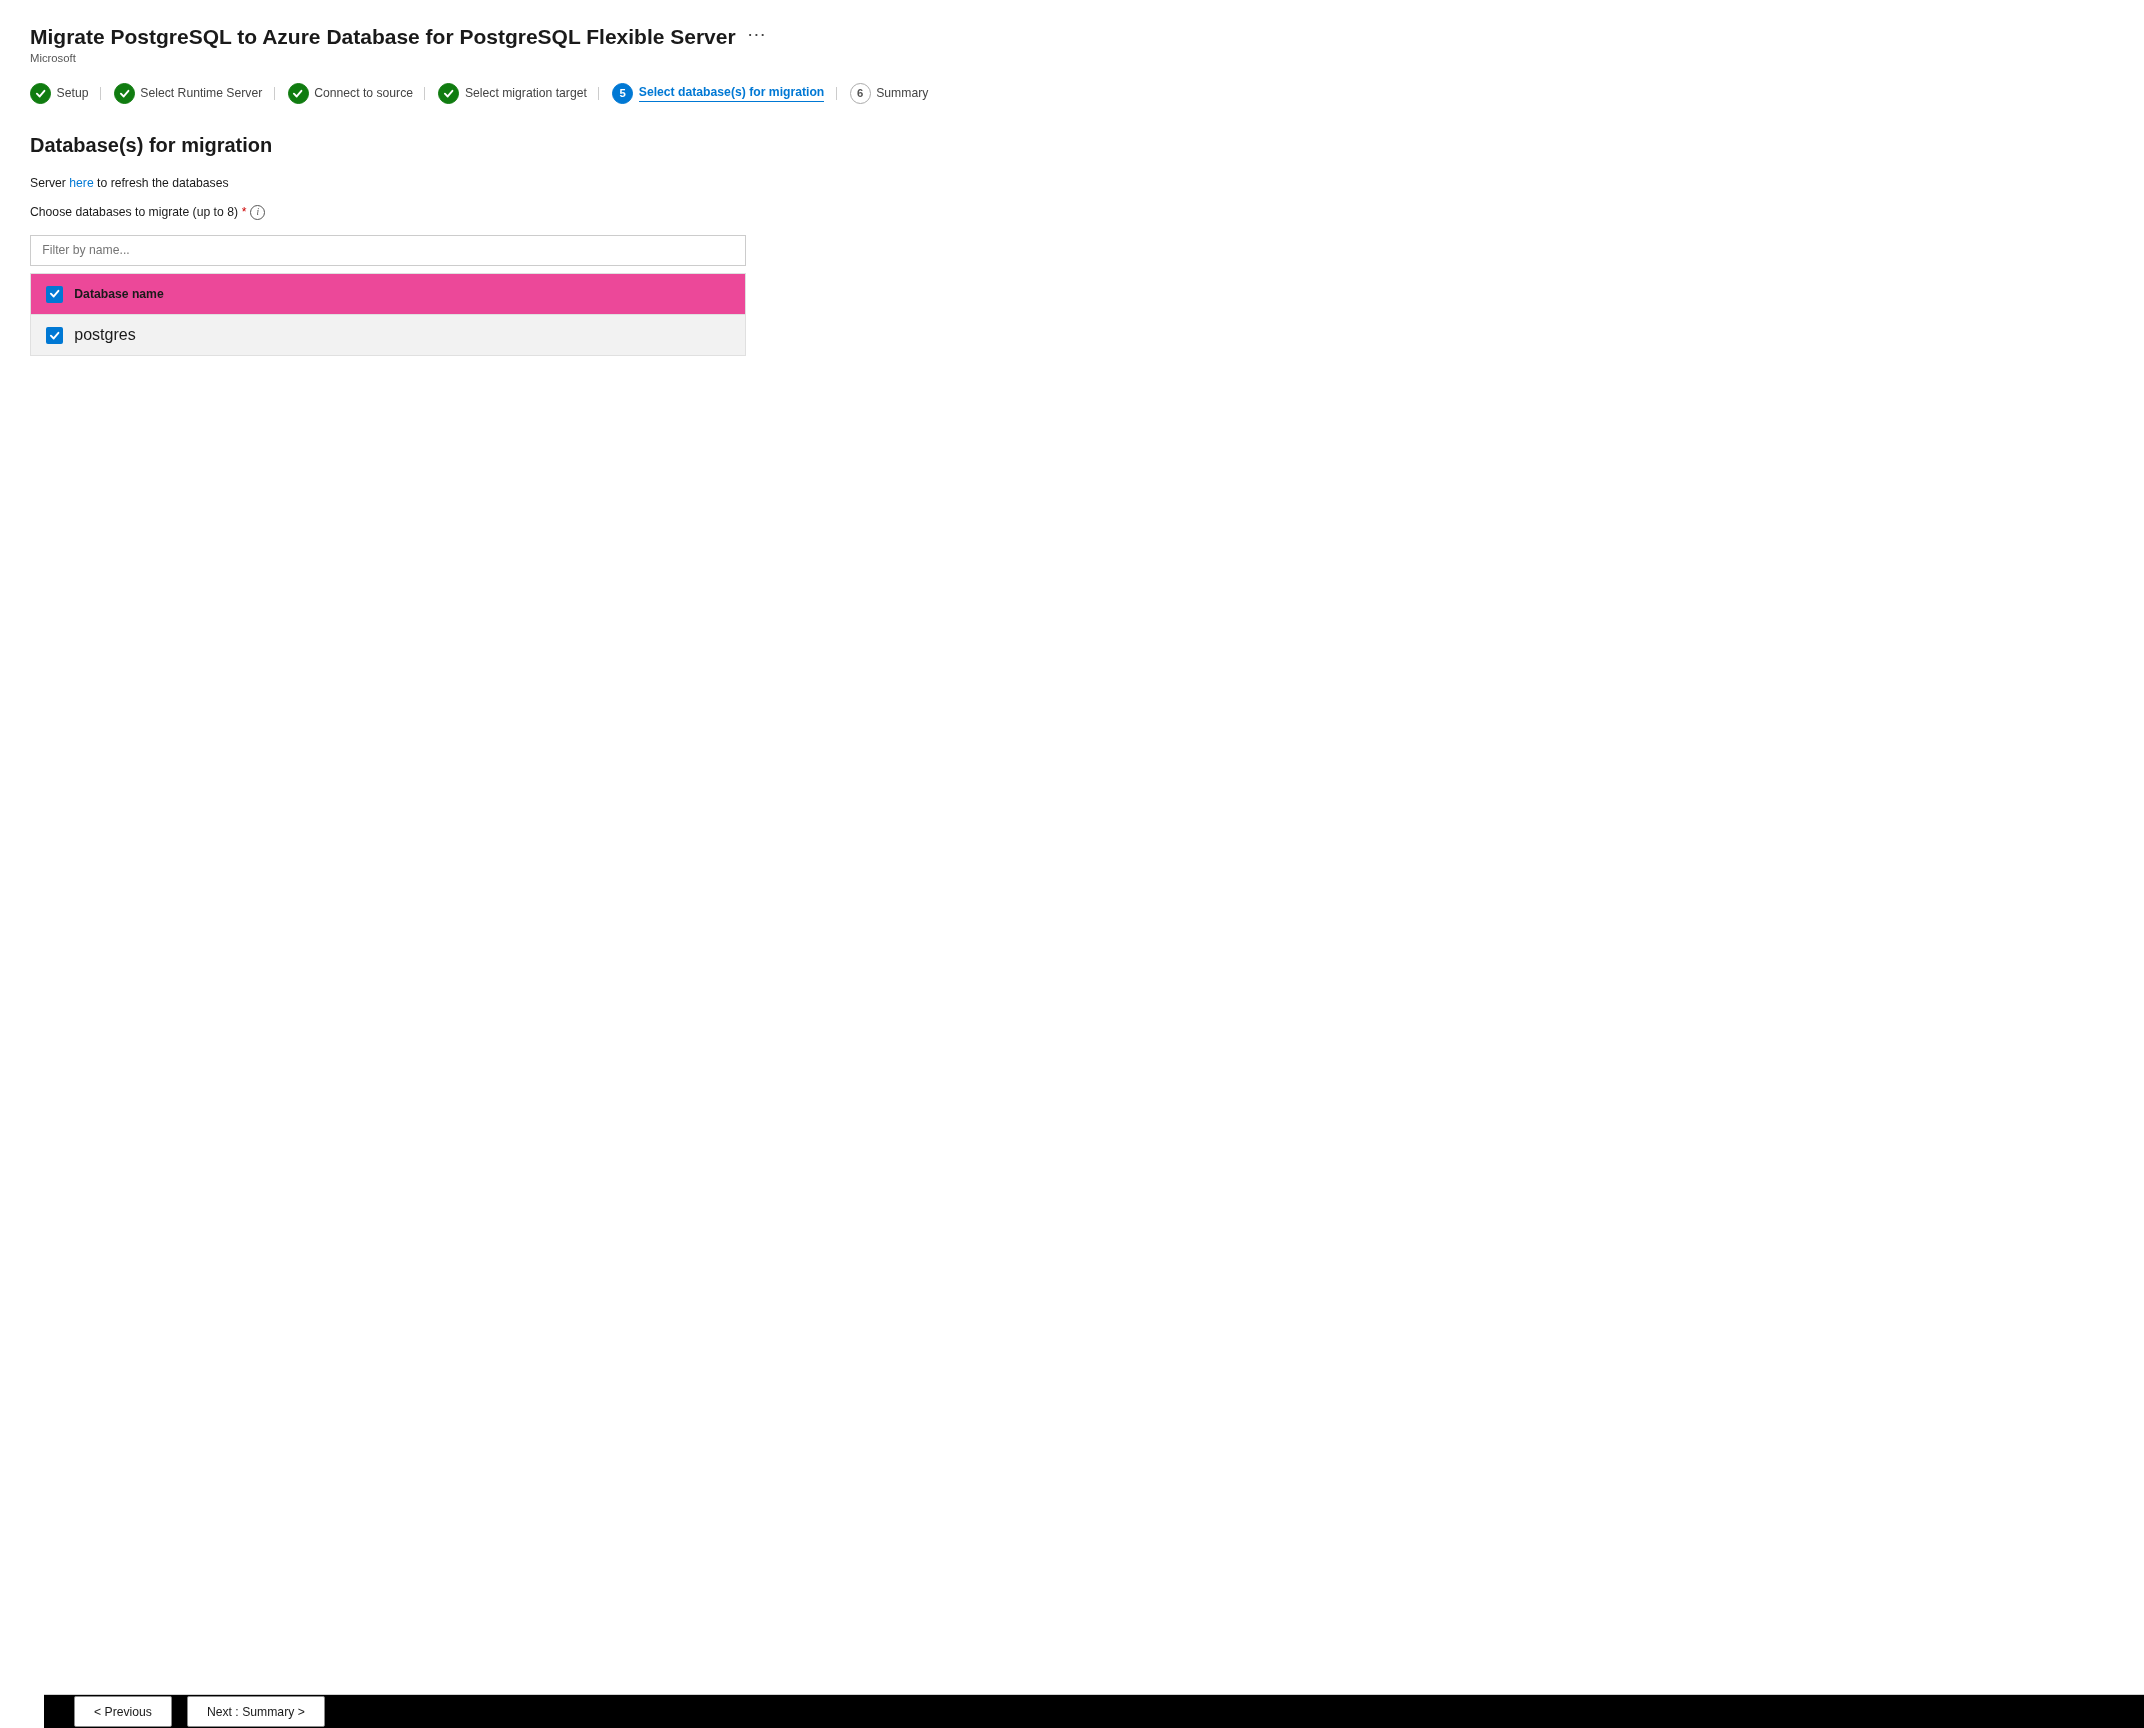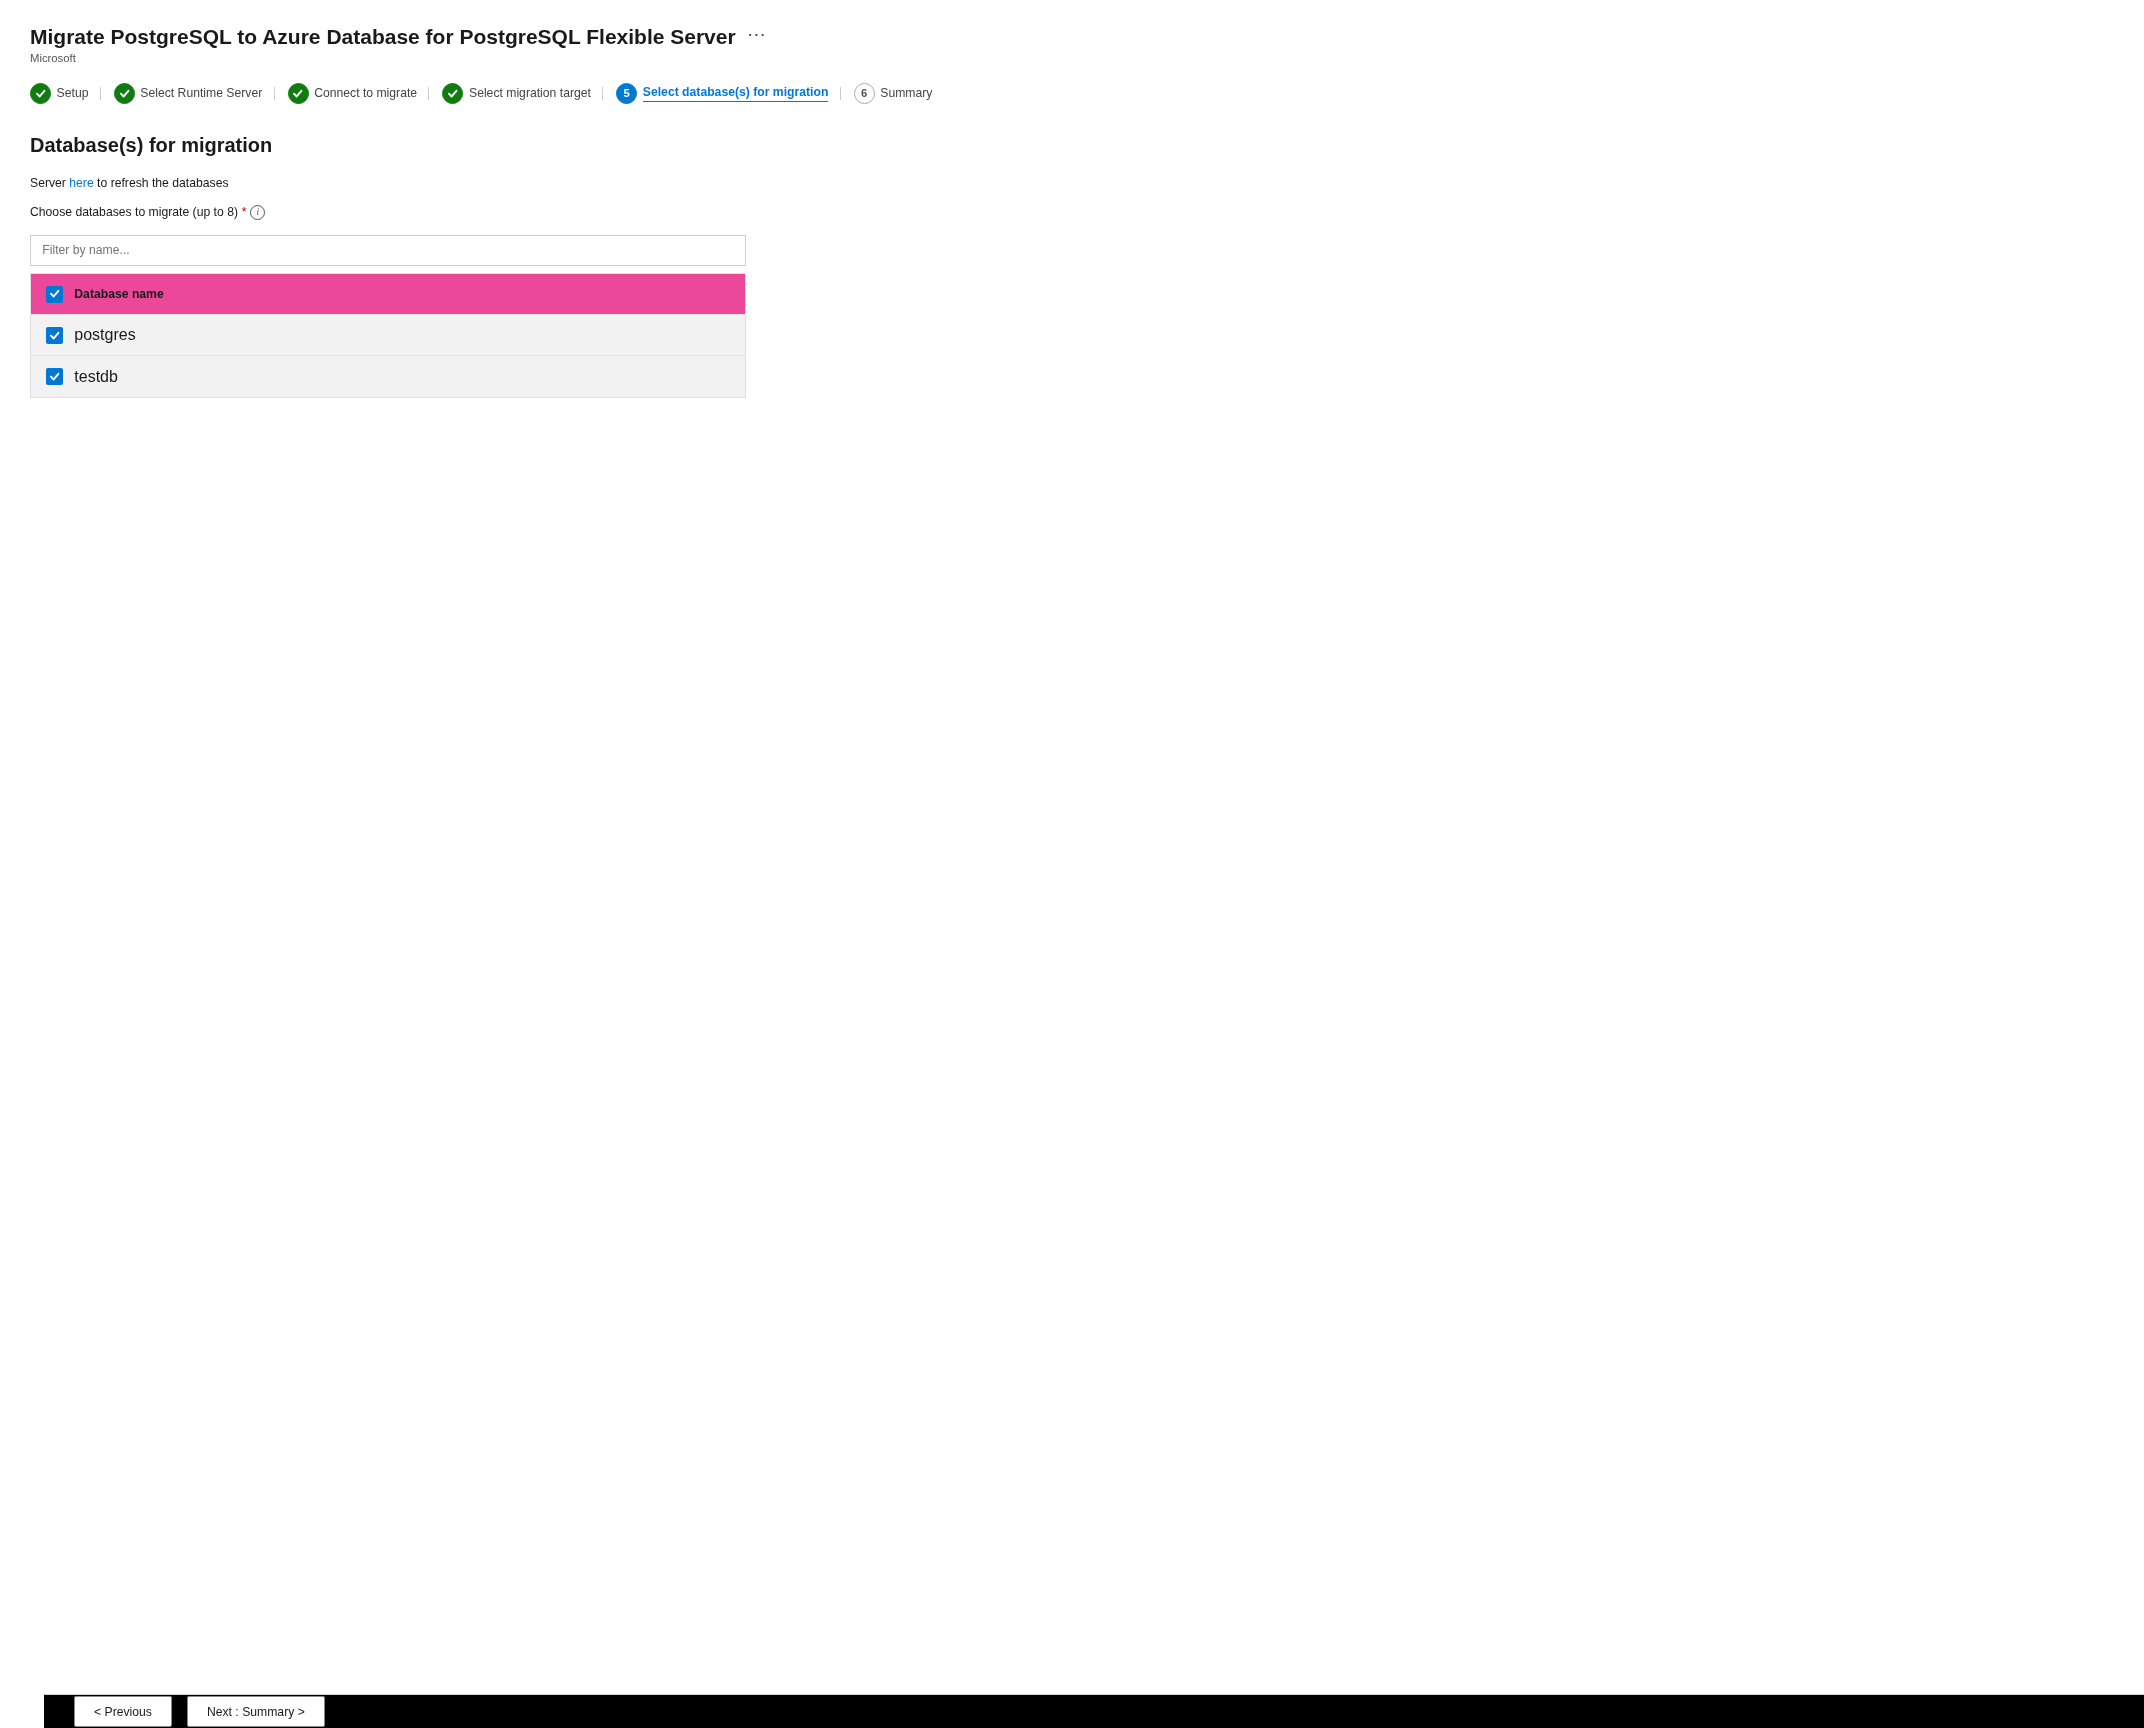--- a/index.html
+++ b/index.html
@@ -293,21 +293,21 @@
       </div>
       <span class="step-label">Select Runtime Server</span>
     </div>
 
     <div class="step">
       <div class="step-circle completed">
         <svg width="11.3" height="11.3" viewBox="0 0 12 12">
             <polyline points="2,6 5,9 10,3" stroke="#fff" stroke-width="2" fill="none" stroke-linecap="round" stroke-linejoin="round"></polyline>
           </svg>
       </div>
-      <span class="step-label">Connect to migrate</span>
+      <span class="step-label">Connect to source</span>
     </div>
 
     <div class="step">
       <div class="step-circle completed">
         <svg width="11.3" height="11.3" viewBox="0 0 12 12">
             <polyline points="2,6 5,9 10,3" stroke="#fff" stroke-width="2" fill="none" stroke-linecap="round" stroke-linejoin="round"></polyline>
           </svg>
       </div>
       <span class="step-label">Select migration target</span>
     </div>
@@ -356,28 +356,20 @@
 
     <div class="db-row">
       <div class="checkbox-blue">
         <svg viewBox="0 0 12 12">
             <polyline points="2,6 5,9 10,3" stroke="#fff" stroke-width="2" fill="none" stroke-linecap="round" stroke-linejoin="round"></polyline>
           </svg>
       </div>
       <span class="db-name">postgres</span>
     </div>
 
-    <div class="db-row">
-      <div class="checkbox-blue">
-        <svg viewBox="0 0 12 12">
-            <polyline points="2,6 5,9 10,3" stroke="#fff" stroke-width="2" fill="none" stroke-linecap="round" stroke-linejoin="round"></polyline>
-          </svg>
-      </div>
-      <span class="db-name">testdb</span>
-    </div>
   </div>
 </div>
 
 <div class="bottom-bar">
   <button class="btn">&lt; Previous</button>
   <button class="btn">Next : Summary &gt;</button>
 </div>
 
 
 </body></html>

